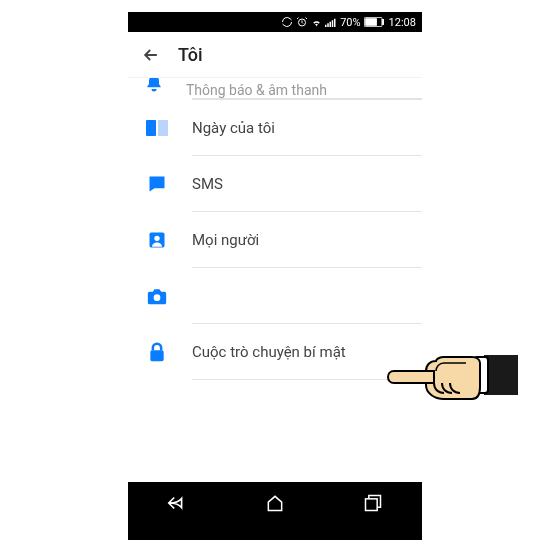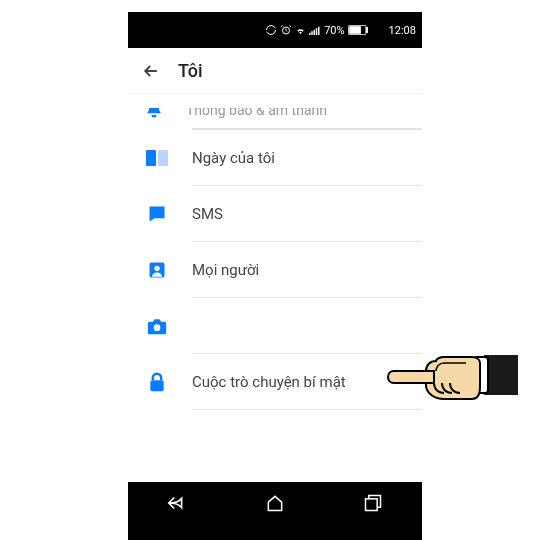--- a/index.html
+++ b/index.html
@@ -14,21 +14,21 @@
     .phone-frame {
       width: 294px;
       height: 512px;
       position: absolute;
       left: 128px;
       top: 12px;
       background: #fff;
       overflow: hidden;
     }
     .status-bar {
-      height: 36px;
+      height: 20px;
       background: #000;
       color: #fff;
       display: flex;
       align-items: center;
       justify-content: flex-end;
       padding: 0 6px;
       font-size: 11px;
       gap: 3px;
     }
     .status-bar .sicon { display: inline-flex; align-items: center; }
@@ -95,22 +95,21 @@
       background: #000;
       display: flex;
       align-items: center;
       justify-content: space-around;
     }
     .nav-bar .nbtn { width: 24px; height: 24px; display:flex; align-items:center; justify-content:center; }
     .partial-top {
       height: 20px;
       padding: 0 16px;
       display: flex;
-      align-items: flex-start;
-      margin-top: 14px;
+      align-items: flex-end;
     }
     .partial-top .icon-slot { margin-top: -8px; }
     .partial-top .label { margin-top: -6px; color: #999; font-size: 14px; }
     .pointer {
       position: absolute;
       left: 386px;
       top: 343px;
       width: 132px;
       height: 62px;
       z-index: 10;
@@ -156,21 +155,21 @@
         </svg>
     </span>
     <span>70%</span>
     <span class="sicon">
       <svg width="20" height="10" viewBox="0 0 24 12" fill="none" stroke="#fff" stroke-width="1">
           <rect x="0.5" y="0.5" width="21" height="11" rx="1"></rect>
           <rect x="22" y="3" width="2" height="6" fill="#fff"></rect>
           <rect x="2" y="2" width="13" height="8" fill="#fff"></rect>
         </svg>
     </span>
-    <span style="margin-left:18px">12:08</span>
+    <span style="margin-left:2px">12:08</span>
   </div>
 
   <div class="header">
     <div class="back">
       <svg width="20" height="20" viewBox="0 0 24 24" fill="none" stroke="#444" stroke-width="2.2">
           <path d="M19 12H5M11 18l-6-6 6-6"></path>
         </svg>
     </div>
     <div class="title">Tôi</div>
   </div>

